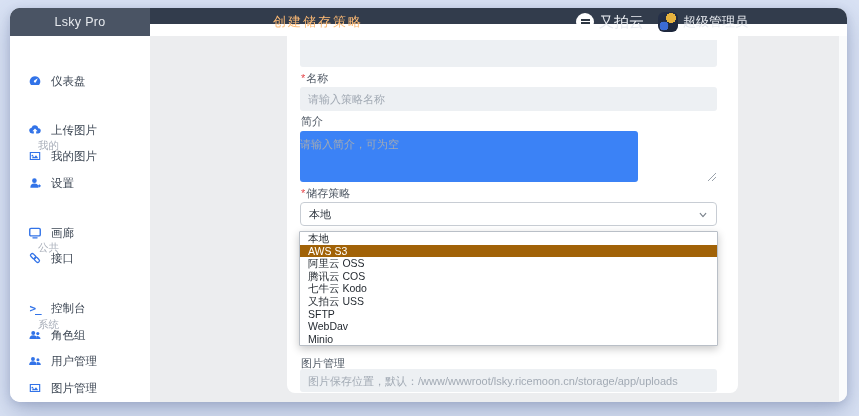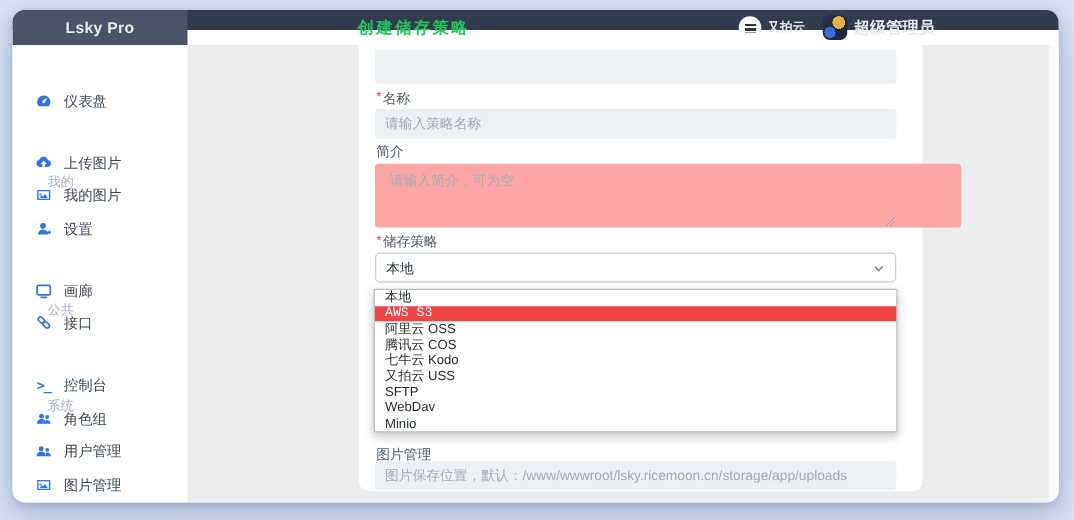--- a/index.html
+++ b/index.html
@@ -8,40 +8,40 @@
     background:#d9e2f4;
     font-family:"Liberation Sans","DejaVu Sans",sans-serif;
     -webkit-font-smoothing:antialiased;
   }
   .window{
     position:absolute;left:10px;top:8px;width:837px;height:394px;
     border-radius:10px;background:#ffffff;overflow:hidden;
     box-shadow:0 10px 26px rgba(60,80,130,.30), 0 2px 8px rgba(60,80,130,.18);
   }
   
-  .header{position:absolute;left:0;top:0;right:0;height:16px;background:#323c4c;font-weight:bold;}
+  .header{position:absolute;left:0;top:0;right:0;height:16px;background:#323c4c;}
   .brand{
     position:absolute;left:0;top:0;width:140px;height:28px;background:#4a5464;
     border-radius:10px 0 0 0;display:flex;align-items:center;justify-content:center;
     color:#e7eaee;font-size:12.5px;letter-spacing:.3px;
   }
   .page-title{
-    position:absolute;left:246px;top:0;width:120px;height:28px;line-height:28px;
-    text-align:right;color:#22c55e;font-size:13px;letter-spacing:2px;
+    position:absolute;left:263px;top:0;width:120px;height:28px;line-height:28px;
+    text-align:left;color:#fdba74;font-size:13px;letter-spacing:2px;
   }
   .header-right{
     position:absolute;right:99px;top:0;height:28px;display:flex;align-items:center;gap:5px;
   }
   .drv-circle{
     width:18px;height:18px;border-radius:50%;background:#ffffff;
     display:flex;align-items:center;justify-content:center;flex:0 0 auto;
   }
   .drv-circle i{display:block;width:9px;height:7px;
     background:repeating-linear-gradient(to bottom,#2d3642 0 2px,transparent 2px 3.5px);}
-  .drv-label{color:#e8ebf0;font-size:10px;white-space:nowrap;}
+  .drv-label{color:#e8ebf0;font-size:15px;white-space:nowrap;}
   .avatar{
     width:20px;height:20px;border-radius:6px;margin-left:9px;flex:0 0 auto;
     background:
       radial-gradient(circle at 65% 30%, #e6b23e 0 26%, transparent 27%),
       radial-gradient(circle at 30% 70%, #3b6bd6 0 22%, transparent 23%),
       linear-gradient(135deg,#27324b 0%,#1b2438 100%);
   }
   .user-label{color:#e8ebf0;font-size:13px;white-space:nowrap;}
   
   .sidebar{position:absolute;left:0;top:28px;width:140px;bottom:0;background:#ffffff;}
@@ -61,41 +61,41 @@
   .clipped-field{position:absolute;left:13px;width:417px;top:4px;height:27px;background:#edf0f3;border-radius:0 0 3px 3px;}
   .f-label{position:absolute;left:14px;height:12px;font-size:11px;color:#4f5864;display:flex;align-items:center;white-space:nowrap;}
   .req{color:#e5484d;margin-right:1px;}
   .f-input{
     position:absolute;left:13px;width:417px;height:24px;background:#edf0f3;border:none;outline:none;
     border-radius:3px;font-size:11px;color:#333;padding:0 8px;box-sizing:border-box;
     font-family:"Liberation Sans","DejaVu Sans",sans-serif;
   }
   .f-input::placeholder,.f-area::placeholder{color:#a2aab4;opacity:1;}
   .f-area{
-    position:absolute;left:13px;width:469px;height:51px;background:#fca5a5;border:none;outline:none;
-    border-radius:3px;font-size:11px;color:#333;padding:6px 12px;box-sizing:border-box;resize:none;
+    position:absolute;left:13px;width:338px;height:51px;background:#3b82f6;border:none;outline:none;
+    border-radius:3px;font-size:11px;color:#333;padding:6px 0;box-sizing:border-box;resize:none;
     font-family:"Liberation Sans","DejaVu Sans",sans-serif;
   }
   .grip{position:absolute;left:421px;width:8px;height:8px;
     background:
      linear-gradient(135deg,transparent 0 50%,#9aa2ab 50% 56%,transparent 56% 72%,#9aa2ab 72% 78%,transparent 78%);
   }
   .f-select{
     position:absolute;left:13px;width:417px;height:24px;background:#fff;border:1px solid #c8cdd4;
     border-radius:4px;box-sizing:border-box;display:flex;align-items:center;cursor:default;
   }
   .f-select .sel-txt{margin-left:8px;font-size:11px;color:#2c333c;}
   .f-select .chev{position:absolute;right:9px;top:8px;width:8px;height:8px;}
   .f-select .chev svg{display:block;width:8px;height:8px;}
   .dropdown{
     position:absolute;left:12px;width:419px;background:#ffffff;border:1px solid #b9bfc7;
     box-sizing:border-box;box-shadow:0 3px 8px rgba(0,0,0,.22);z-index:5;border-radius:1px;
   }
   .opt{height:12.6px;line-height:12.6px;font-size:10.5px;color:#1f252c;padding-left:8px;white-space:nowrap;cursor:default;}
-  .opt.hl{background:#ef4444;color:#ffffff;font-family:Liberation Mono, monospace;}
+  .opt.hl{background:#a16207;color:#ffffff;}
 </style>
 </head>
 <body>
 
 <div class="window">
 
   <div class="header">
     <div class="brand">Lsky Pro</div>
     <div class="page-title">创建储存策略</div>
     <div class="header-right">

